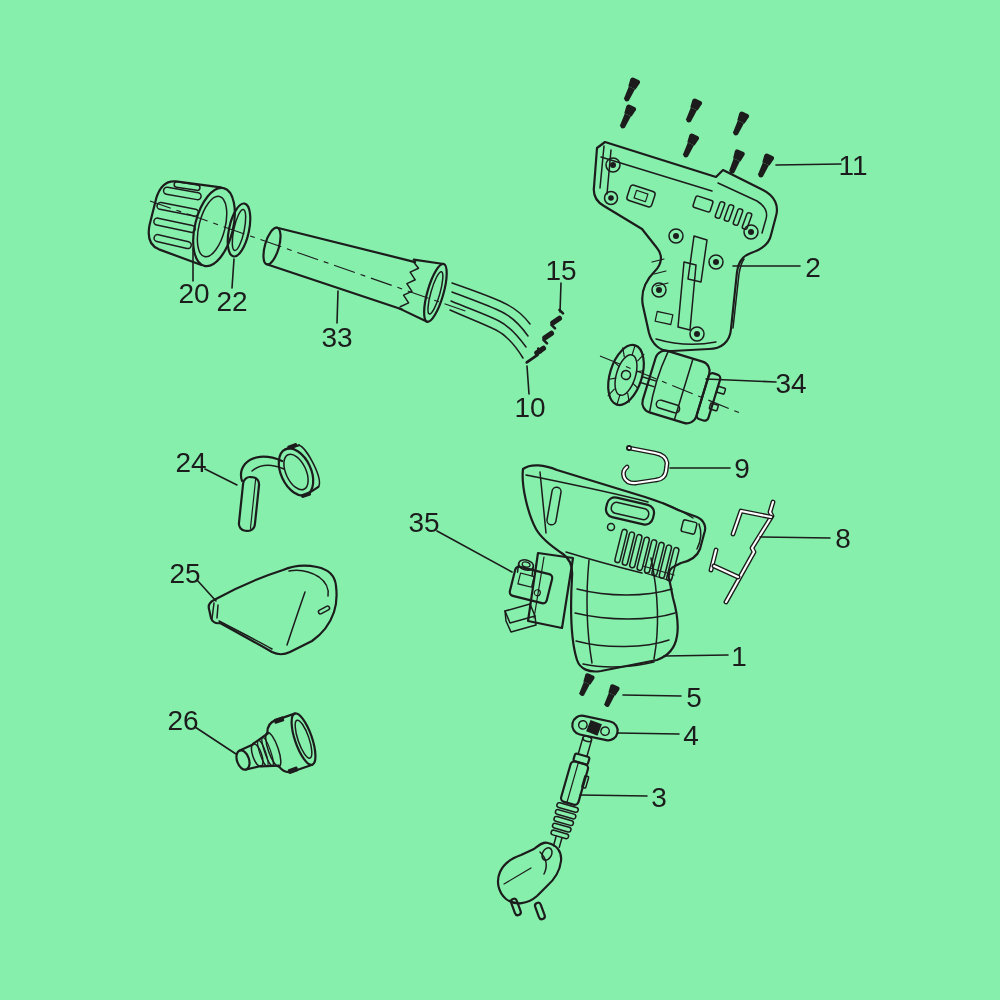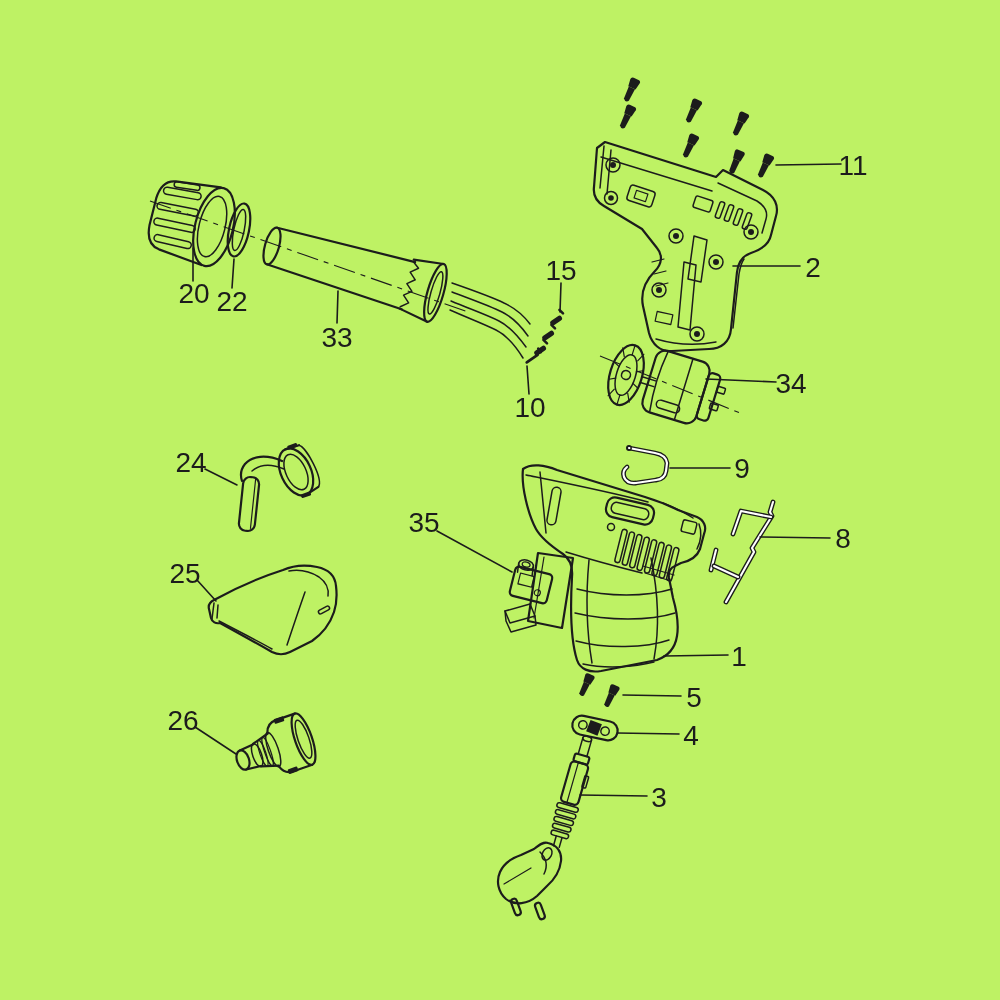--- a/index.html
+++ b/index.html
@@ -1,16 +1,16 @@
 <!DOCTYPE html>
 <html><head>
 <meta charset="utf-8">
 <style>
   html,body{margin:0;padding:0;background:#fff;}
-  .stage{position:relative;width:1000px;height:1000px;background:#bef264;overflow:hidden;
+  .stage{position:relative;width:1000px;height:1000px;background:#86efac;overflow:hidden;
          font-family:"Liberation Sans", sans-serif;}
   svg{position:absolute;left:0;top:0;}
   .o  {fill:none;stroke:#1c1c1c;stroke-width:2.2;stroke-linejoin:round;stroke-linecap:round;}
   .d  {fill:none;stroke:#1c1c1c;stroke-width:1.5;stroke-linejoin:round;stroke-linecap:round;}
   .t  {fill:none;stroke:#1c1c1c;stroke-width:1.2;stroke-linejoin:round;stroke-linecap:round;}
   .f  {fill:#1c1c1c;stroke:none;}
   .ld {fill:none;stroke:#1c1c1c;stroke-width:1.6;stroke-linecap:round;}
   .cl {fill:none;stroke:#1c1c1c;stroke-width:1.1;stroke-dasharray:22 6 5 6;}
   .wo {fill:none;stroke:#1c1c1c;stroke-width:4.8;stroke-linejoin:round;stroke-linecap:round;}
   .wi {fill:none;stroke:#ffffff;stroke-width:2.1;stroke-linejoin:round;stroke-linecap:round;}

